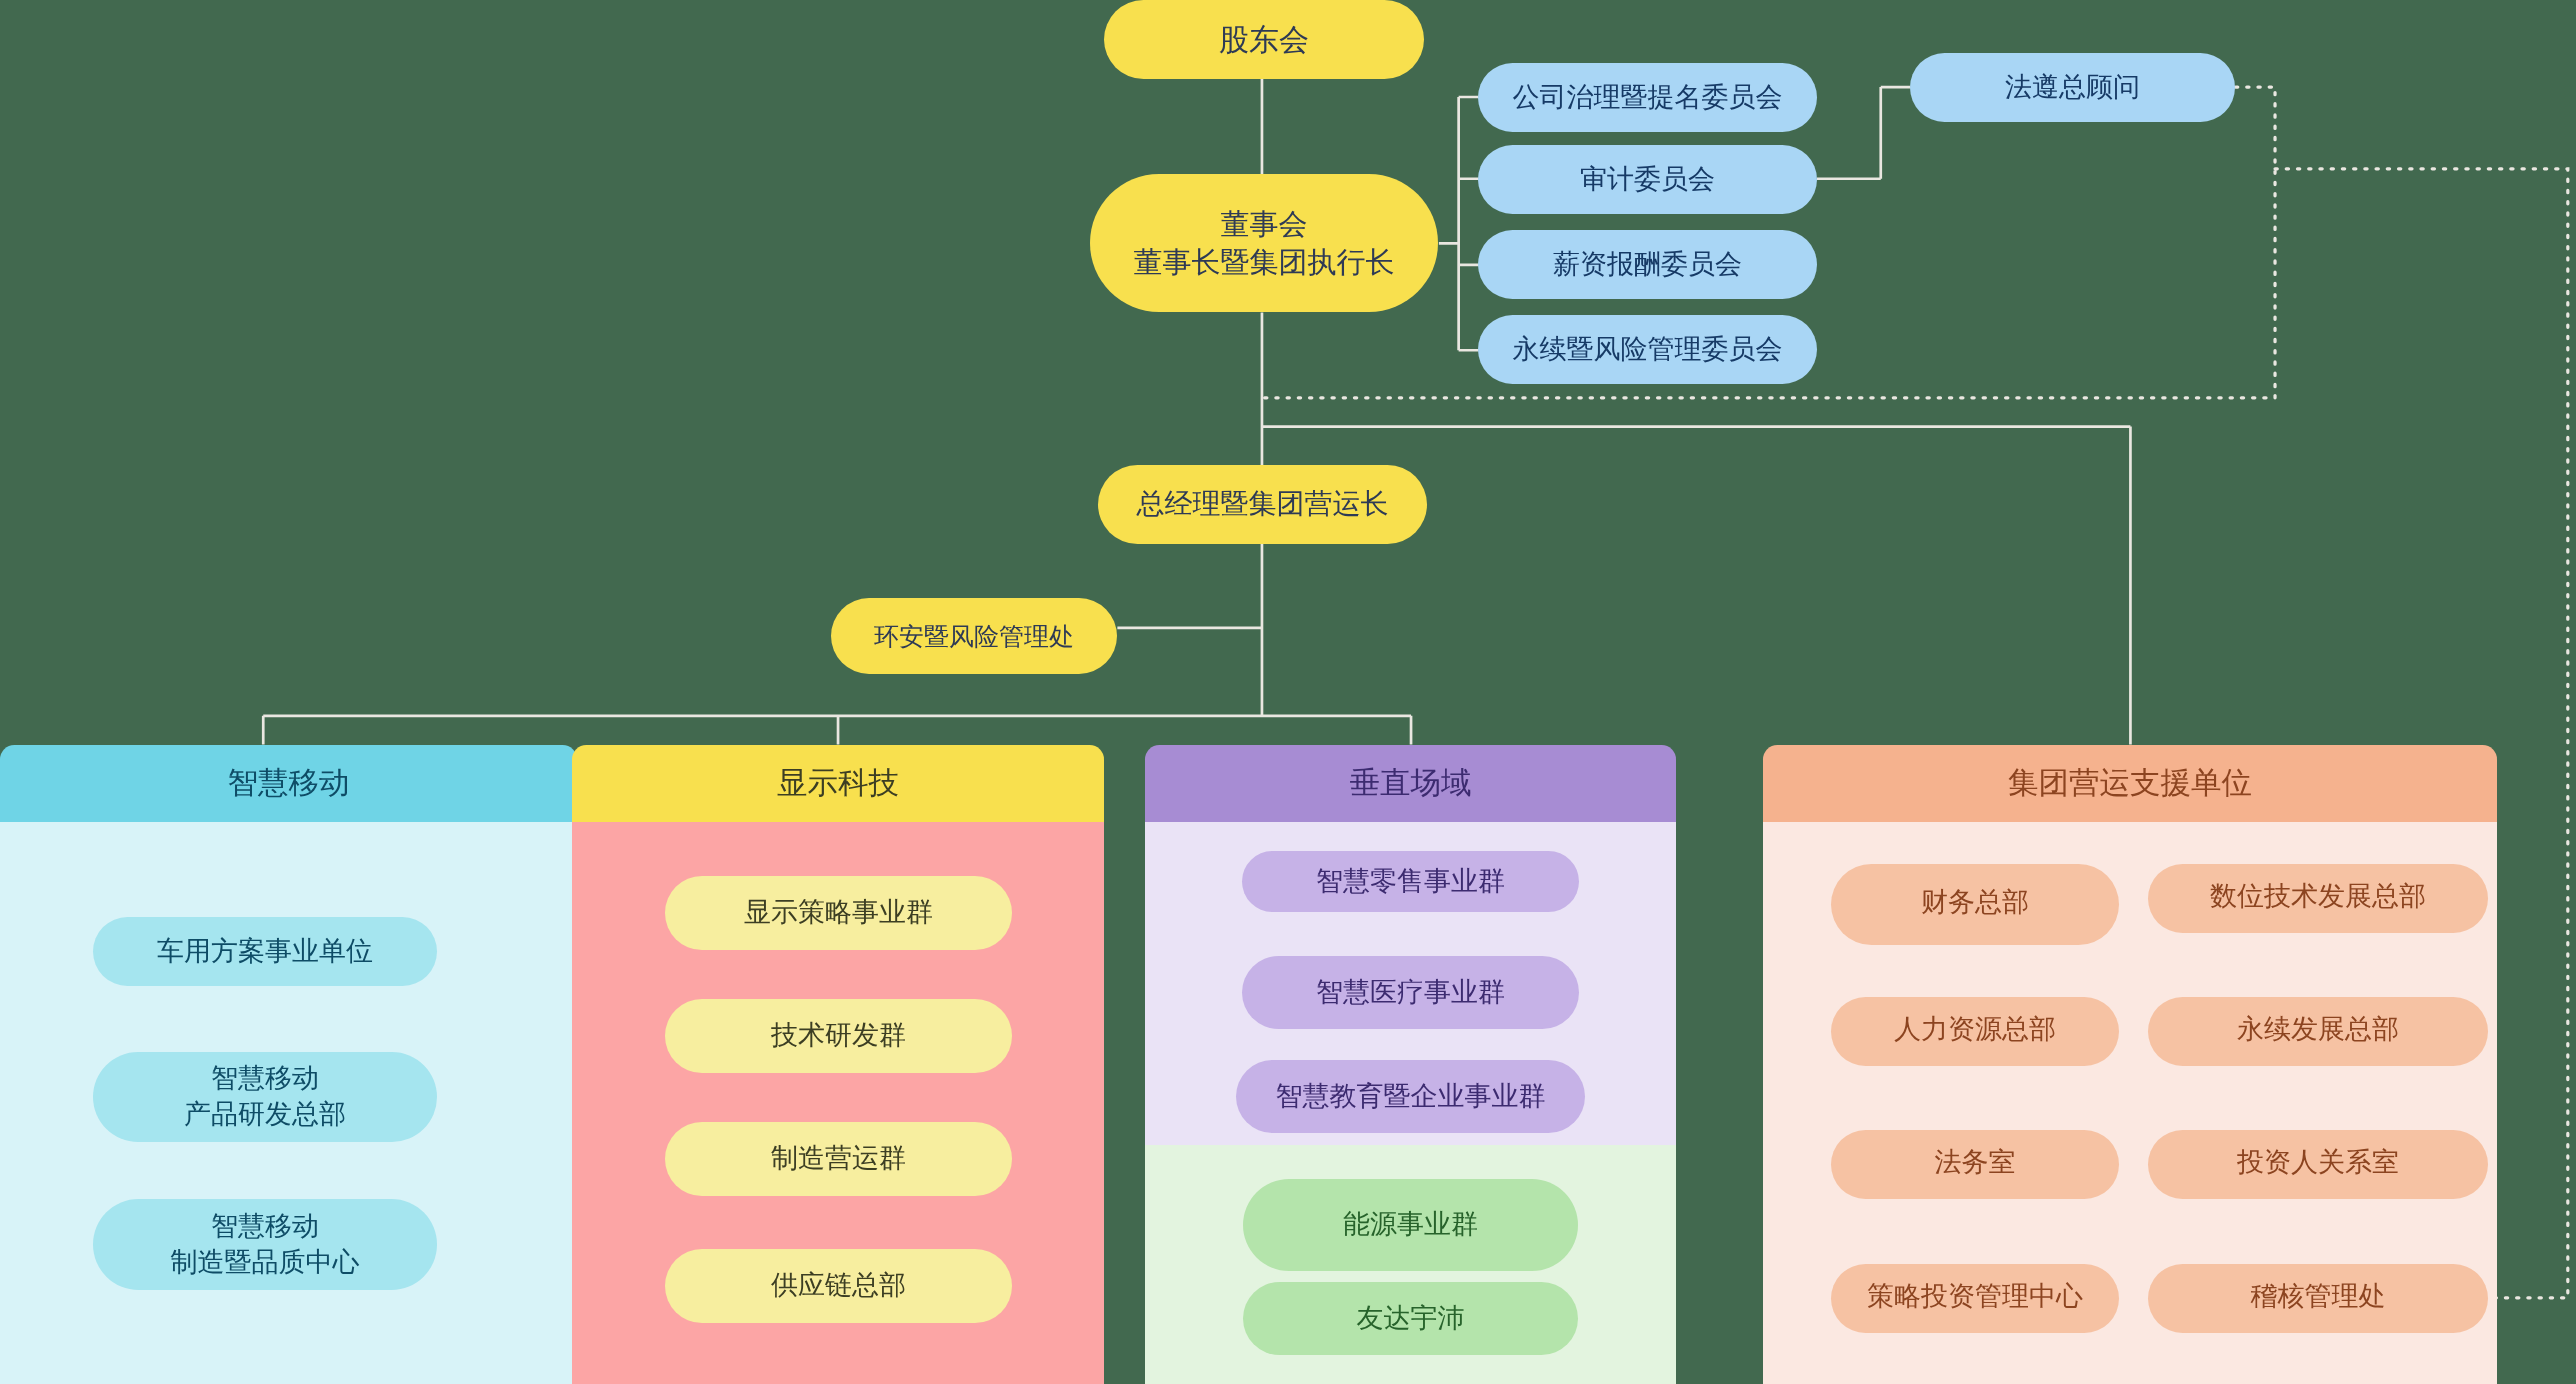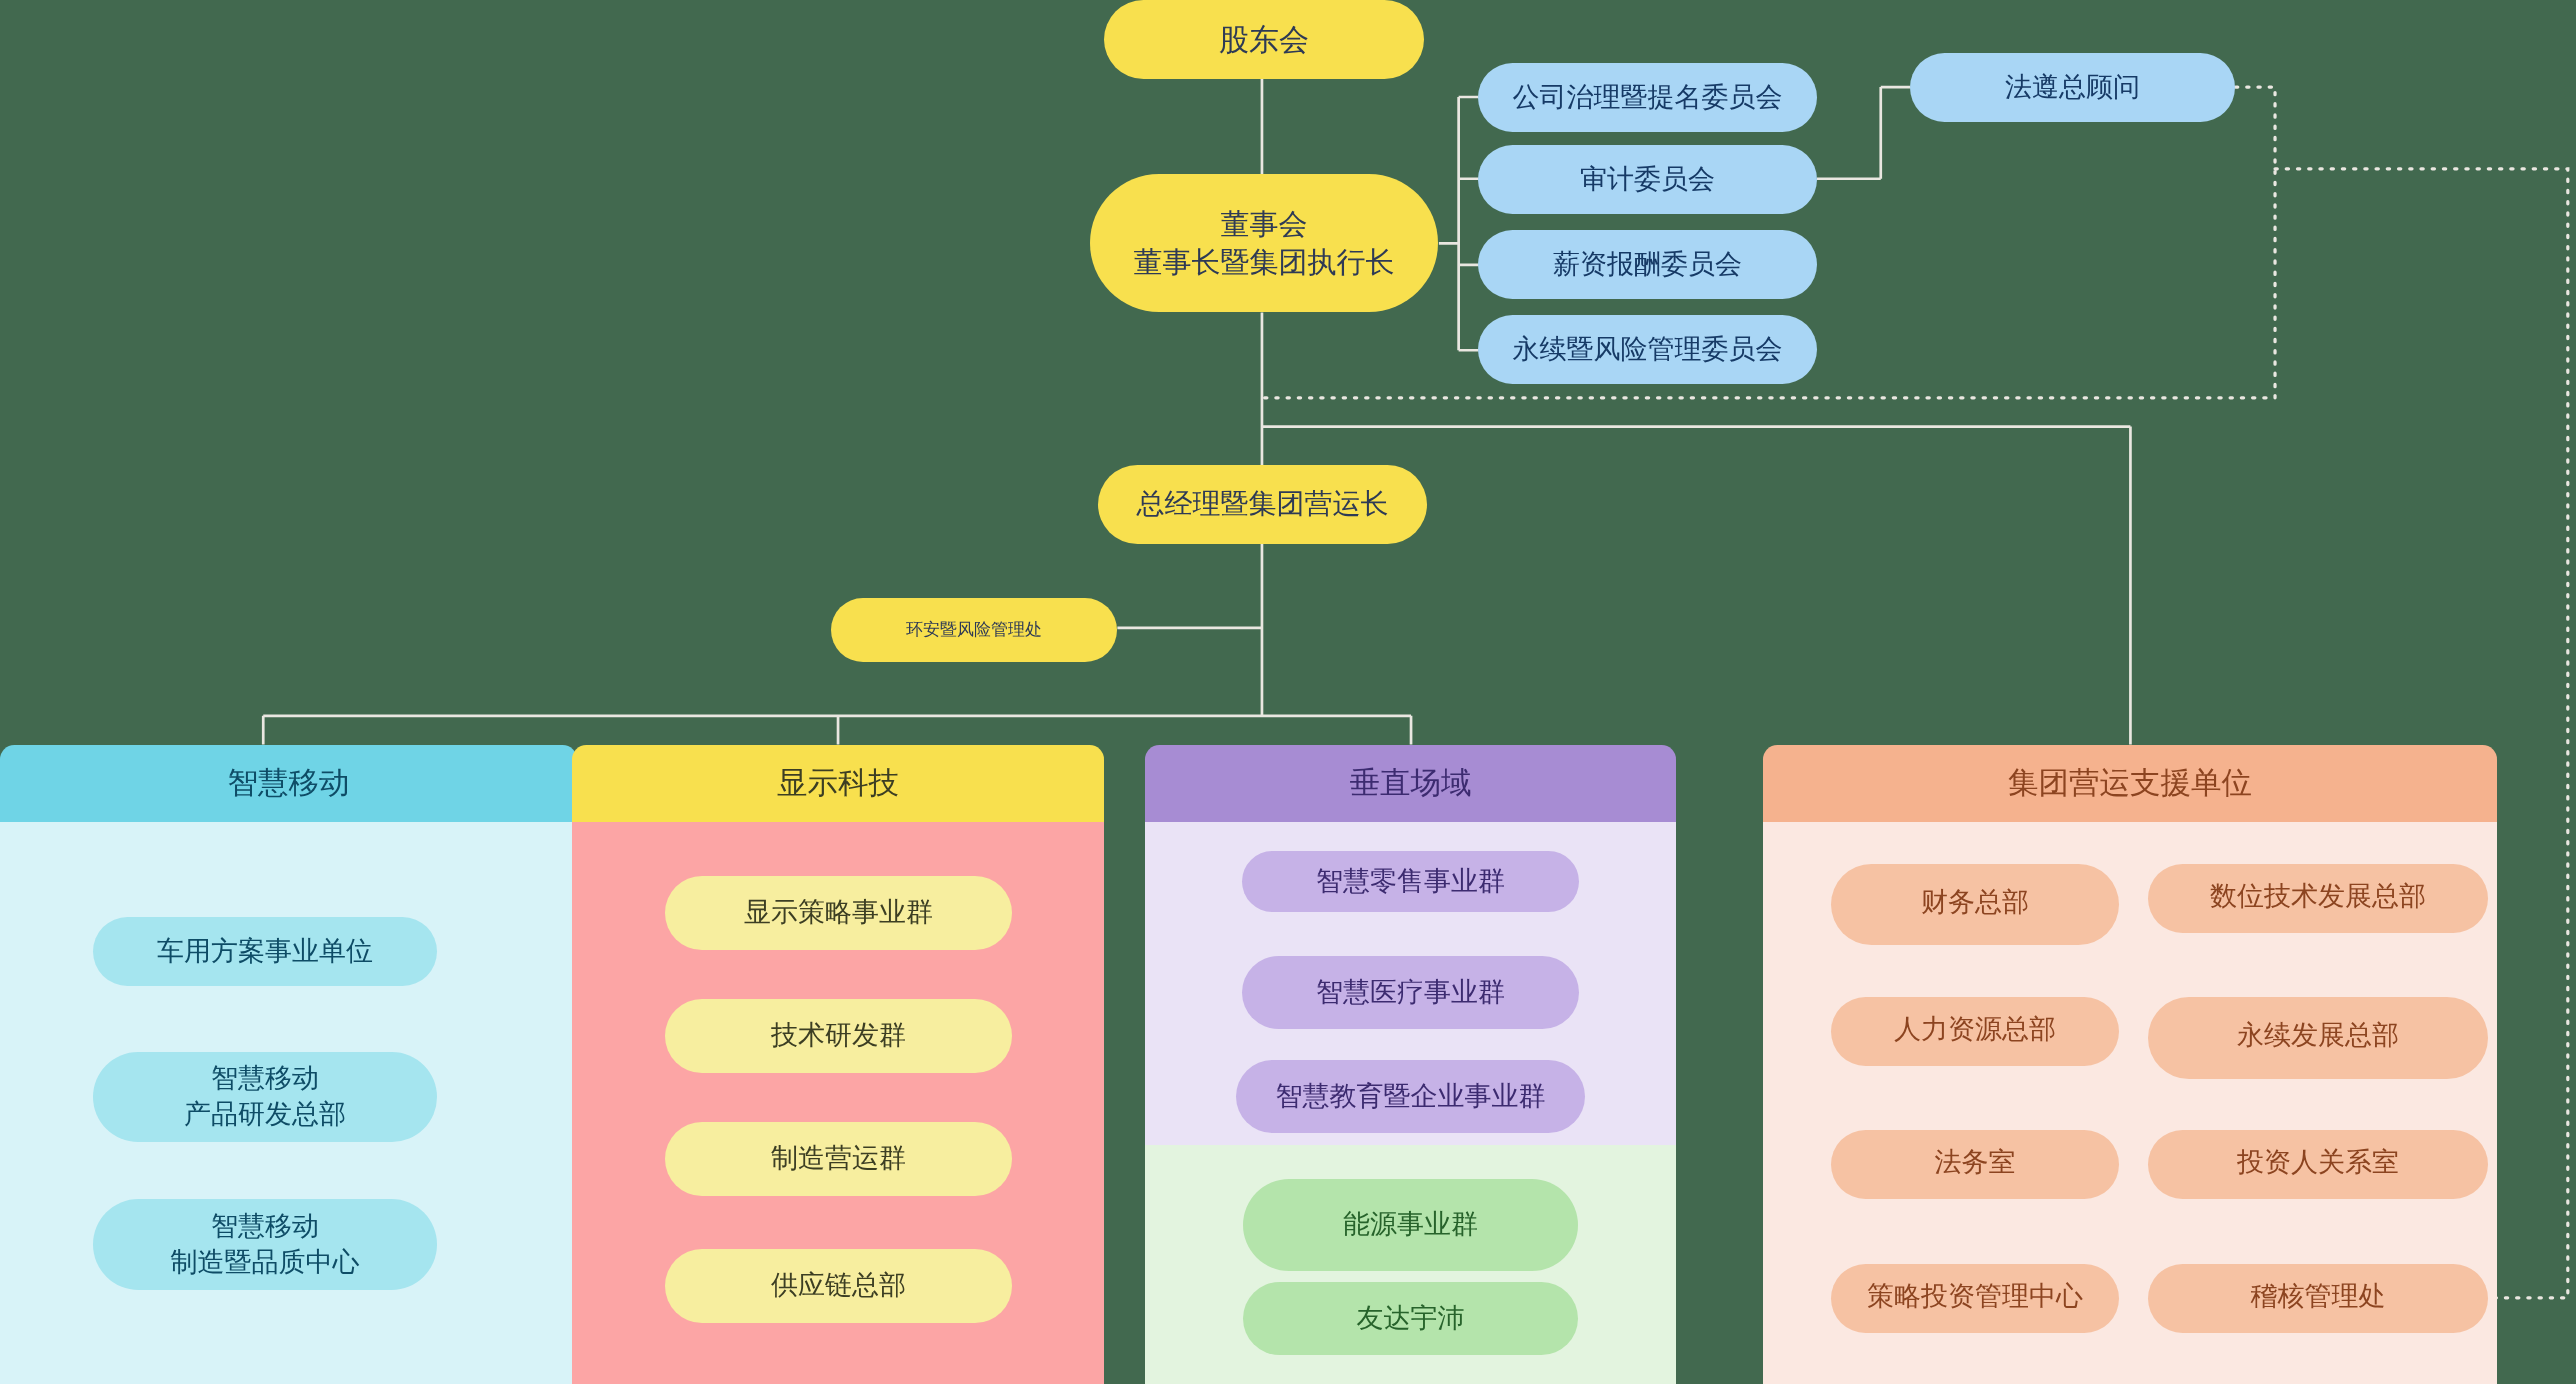--- a/index.html
+++ b/index.html
@@ -95,21 +95,21 @@
 
   <div class="pill blue" style="left:1478px;top:63px;width:339px;height:69px;font-size:27px;">公司治理暨提名委员会</div>
   <div class="pill blue" style="left:1478px;top:145px;width:339px;height:69px;font-size:27px;">审计委员会</div>
   <div class="pill blue" style="left:1478px;top:230px;width:339px;height:69px;font-size:27px;">薪资报酬委员会</div>
   <div class="pill blue" style="left:1478px;top:315px;width:339px;height:69px;font-size:27px;">永续暨风险管理委员会</div>
 
   <div class="pill blue" style="left:1910px;top:53px;width:325px;height:69px;font-size:27px;">法遵总顾问</div>
 
   <div class="pill yellow" style="left:1098px;top:465px;width:329px;height:79px;font-size:28px;">总经理暨集团营运长</div>
 
-  <div class="pill yellow" style="left:831px;top:598px;width:286px;height:64px;font-size:17px;">环安暨风险管理处</div>
+  <div class="pill yellow" style="left:831px;top:598px;width:286px;height:76px;font-size:25px;">环安暨风险管理处</div>
 
   <div class="col" style="left:0;width:577px;">
     <div class="col-header cyan-header">智慧移动</div>
     <div class="col-body cyan-body">
       <div class="pill cyan-pill" style="left:93px;top:95px;width:344px;height:69px;">车用方案事业单位</div>
       <div class="pill cyan-pill" style="left:93px;top:230px;width:344px;height:90px;">智慧移动
 产品研发总部</div>
       <div class="pill cyan-pill" style="left:93px;top:377px;width:344px;height:91px;">智慧移动
 制造暨品质中心</div>
     </div>
@@ -137,21 +137,21 @@
       <div class="pill green-pill" style="left:98px;top:137px;width:335px;height:73px;">友达宇沛</div>
     </div>
   </div>
 
   <div class="col" style="left:1763px;width:734px;font-family:Liberation Mono, monospace;">
     <div class="col-header orange-header">集团营运支援单位</div>
     <div class="col-body orange-body">
       <div class="pill orange-pill" style="left:68px;top:42px;width:288px;height:81px;">财务总部</div>
       <div class="pill orange-pill" style="left:385px;top:42px;width:340px;height:69px;">数位技术发展总部</div>
       <div class="pill orange-pill" style="left:68px;top:175px;width:288px;height:69px;">人力资源总部</div>
-      <div class="pill orange-pill" style="left:385px;top:175px;width:340px;height:82px;text-align:right;">永续发展总部</div>
+      <div class="pill orange-pill" style="left:385px;top:175px;width:340px;height:69px;text-align:right;">永续发展总部</div>
       <div class="pill orange-pill" style="left:68px;top:308px;width:288px;height:69px;">法务室</div>
       <div class="pill orange-pill" style="left:385px;top:308px;width:340px;height:69px;">投资人关系室</div>
       <div class="pill orange-pill" style="left:68px;top:442px;width:288px;height:69px;">策略投资管理中心</div>
       <div class="pill orange-pill" style="left:385px;top:442px;width:340px;height:69px;">稽核管理处</div>
     </div>
   </div>
 
 </div>
 
 

